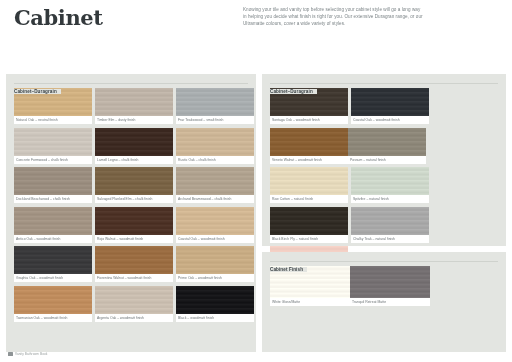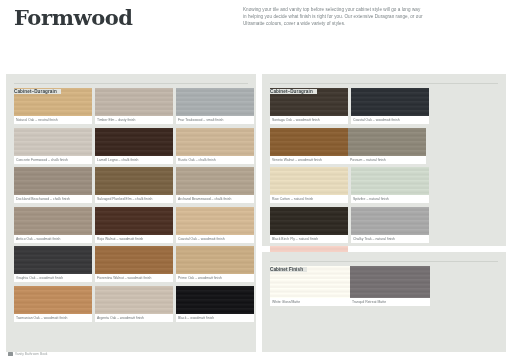--- a/index.html
+++ b/index.html
@@ -71,21 +71,21 @@
   }
   .footer .ftext{font-size:3.2px;color:#9aa0a0;letter-spacing:0.05px;}
 </style>
 </head>
 <body>
 
 <div class="page">
 
   <div class="header">
     <div class="title">
-      <span>Formwood</span>
+      <span>Cabinet</span>
     </div>
     <div class="intro">Knowing your tile and vanity top before selecting your cabinet style will go a long way in helping you decide what finish is right for you. Our extensive Duragran range, or our Ultramatte colours, cover a wide variety of styles.</div>
   </div>
 
   <div class="panel" id="panel-left">
     <div class="panel-head">
       <div class="rule"></div>
       <span class="ptitle">Cabinet–Duragrain</span>
       <span class="pcont"></span>
     </div>

